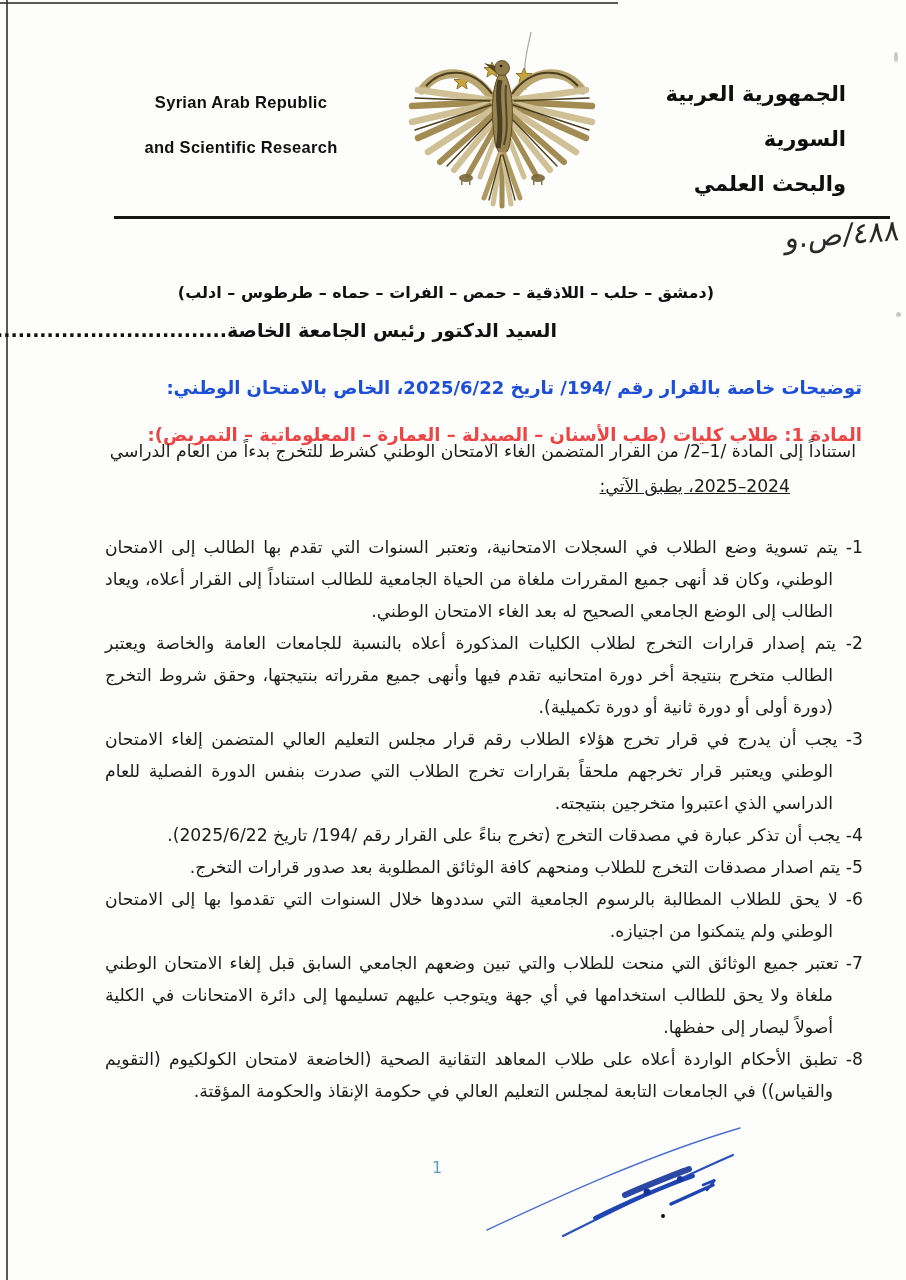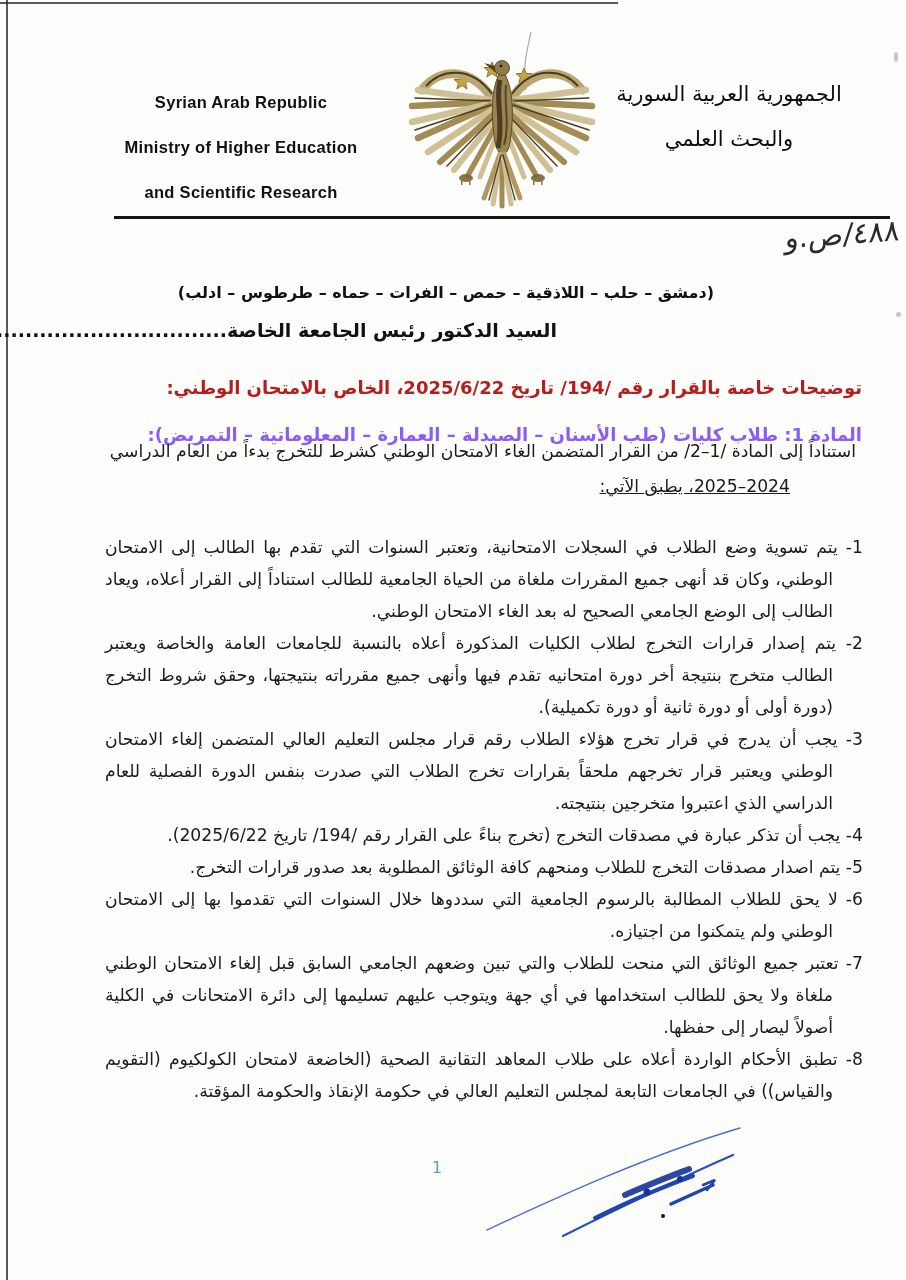--- a/index.html
+++ b/index.html
@@ -12,42 +12,42 @@
   .edge-left{position:absolute;left:6px;top:0;width:2px;height:1280px;background:#3c3c3c;opacity:.85;}
   .edge-top{position:absolute;left:0;top:2px;width:618px;height:2px;background:#2f2f2f;opacity:.8;}
   .speck{position:absolute;background:#9a9a9a;opacity:.55;border-radius:50%;}
   .speck.s1{left:894px;top:52px;width:4px;height:10px;}
   .speck.s2{left:896px;top:312px;width:5px;height:5px;}
 
   
   .en-block{position:absolute;left:96px;top:80px;width:290px;text-align:center;
     font-family:"Liberation Sans",sans-serif;font-weight:bold;font-size:16.5px;
     letter-spacing:.3px;color:#101010;line-height:45px;}
-  .ar-block{position:absolute;left:612px;top:72px;width:234px;text-align:center;
-    direction:rtl;font-weight:400;font-size:21px;color:#0e0e0e;line-height:45px;}
+  .ar-block{position:absolute;left:612px;top:72px;width:234px;text-align:right;
+    direction:rtl;font-weight:700;font-size:21px;color:#0e0e0e;line-height:45px;}
   .emblem{position:absolute;left:400px;top:28px;width:205px;height:192px;}
   .rule{position:absolute;left:114px;top:216px;width:776px;height:3px;background:#161616;}
 
   
   .handwritten-ref{
     position:absolute;left:648px;top:222px;width:252px;direction:rtl;white-space:nowrap;
     font-size:29px;color:#2a2a2a;transform:rotate(-4deg) skewX(-6deg);letter-spacing:2px;
   }
 
   
   .r-line{position:absolute;direction:rtl;white-space:nowrap;font-weight:700;color:#111;}
   .r1{right:417px;top:244px;font-size:19px;}
   .r2{right:192px;top:283px;font-size:16px;}
   .r3{right:349px;top:319px;font-size:19px;}
 
   
   .subject{position:absolute;right:44px;top:377px;direction:rtl;white-space:nowrap;
-    font-weight:700;font-size:18px;color:#b91c1c;}
+    font-weight:700;font-size:18px;color:#1d4ed8;}
   .art-heading{position:absolute;right:44px;top:424px;direction:rtl;white-space:nowrap;
-    font-weight:700;font-size:18px;color:#8b5cf6;}
+    font-weight:700;font-size:18px;color:#ef4444;}
   .intro{position:absolute;left:100px;right:50px;top:434px;direction:rtl;
     font-size:17.2px;line-height:35px;}
   .intro .l2{padding-right:66px;text-decoration:underline;}
   .items{position:absolute;left:105px;right:43px;top:531px;direction:rtl;
     font-size:17.2px;line-height:32px;color:#1b1b1b;}
   .items p.item{margin:0;padding-right:30px;text-indent:-30px;text-align:justify;}
 
   
   .page-number{position:absolute;left:432px;top:1158px;font-size:16px;color:#5e9fb5;
     font-family:"DejaVu Sans",sans-serif;}
@@ -58,21 +58,20 @@
 
 <div class="page">
 
   <div class="edge-left"></div>
   <div class="edge-top"></div>
   <div class="speck s1"></div>
   <div class="speck s2"></div>
 
   <div class="en-block">
     <div>Syrian Arab Republic</div>
-    <div>Ministry of Higher Education</div>
     <div>and Scientific Research</div>
   </div>
 
   <div class="emblem">
     <svg width="205" height="192" viewBox="0 0 205 192" xmlns="http://www.w3.org/2000/svg">
 
       <path d="M131,4 C127,22 122,42 126,62" stroke="#a9a9a9" stroke-width="1.2" fill="none"></path>
 
       <g fill="#c7a43c" stroke="#7a5f1d" stroke-width="0.8">
         <path transform="translate(62,54)" d="M0,-8 L2.3,-2.5 L8,-2.5 L3.7,1.2 L5.1,7 L0,3.6 L-5.1,7 L-3.7,1.2 L-8,-2.5 L-2.3,-2.5 Z"></path>

